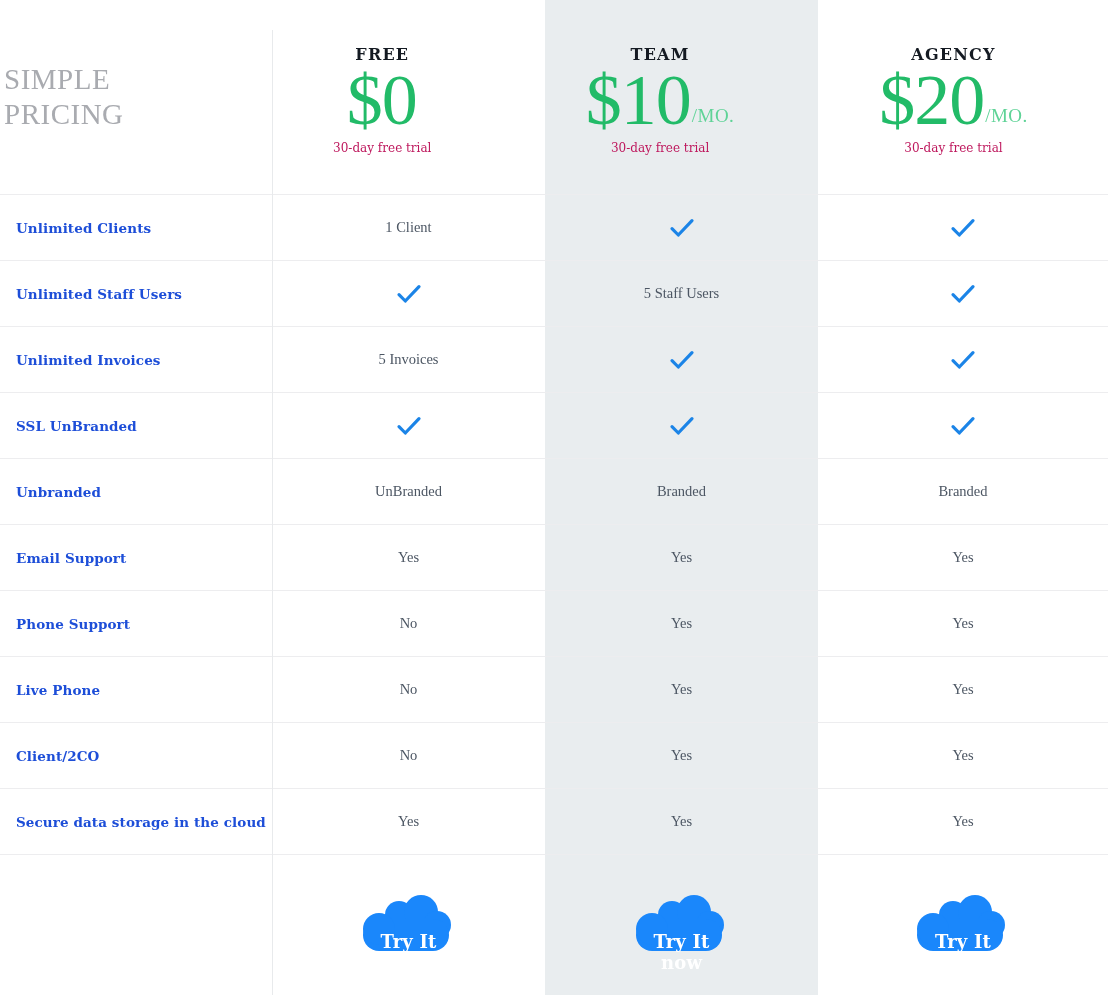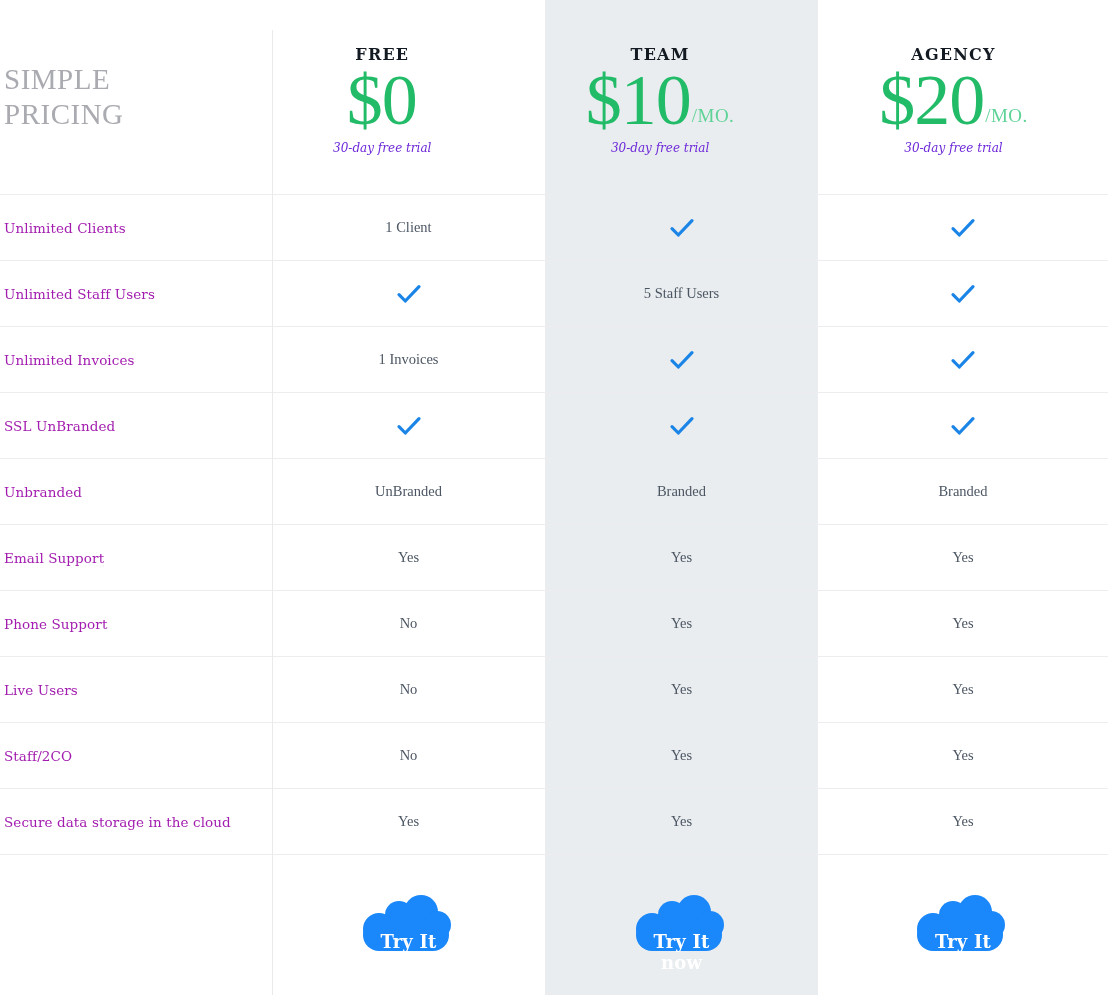--- a/index.html
+++ b/index.html
@@ -67,25 +67,25 @@
 
   .cell {
     display: flex;
     align-items: center;
     justify-content: center;
     position: relative;
   }
   .cell-label {
     width: 272px;
     justify-content: flex-start;
-    padding-left: 4px;
+    padding-left: 16px;
     font-family: "DejaVu Serif", "Liberation Serif", serif;
-    font-weight: 400;
+    font-weight: 700;
     font-size: 13.5px;
-    color: #a21caf;
+    color: #1d4ed8;
     letter-spacing: 0.1px;
   }
   .cell-plan {
     width: 273px;
     font-family: "Liberation Serif", "DejaVu Serif", serif;
     font-size: 14.5px;
     color: #4c5663;
   }
   .cell-plan.last { width: 290px; }
 
@@ -143,22 +143,21 @@
     font-family: "Liberation Serif", "DejaVu Serif", serif;
     font-size: 19px;
     color: #5fd397;
     letter-spacing: 0.5px;
     padding-bottom: 10px;
     margin-left: 1px;
   }
   .plan-trial {
     font-family: "DejaVu Serif", "Liberation Serif", serif;
     font-size: 12px;
-    color: #6d28d9;
-    font-style: italic;
+    color: #be185d;
   }
 
   
   .check-icon {
     display: block;
     width: 26px;
     height: 26px;
   }
   .check-icon svg { display: block; }
 
@@ -279,21 +278,21 @@
           <div class="cell cell-plan last">
             <span class="check-icon">
               <svg width="26" height="26" viewBox="0 0 26 26">
                 <path d="M3 13.6 L9.3 20 L23 5.6" fill="none" stroke="#1b84e7" stroke-width="3.2" stroke-linecap="round" stroke-linejoin="round"></path>
               </svg>
             </span>
           </div>
         </div>
         <div class="row feature-row">
           <div class="cell cell-label">Unlimited Invoices</div>
-          <div class="cell cell-plan">1 Invoices</div>
+          <div class="cell cell-plan">5 Invoices</div>
           <div class="cell cell-plan">
             <span class="check-icon">
               <svg width="26" height="26" viewBox="0 0 26 26">
                 <path d="M3 13.6 L9.3 20 L23 5.6" fill="none" stroke="#1b84e7" stroke-width="3.2" stroke-linecap="round" stroke-linejoin="round"></path>
               </svg>
             </span>
           </div>
           <div class="cell cell-plan last">
             <span class="check-icon">
               <svg width="26" height="26" viewBox="0 0 26 26">
@@ -338,27 +337,27 @@
           <div class="cell cell-plan">Yes</div>
           <div class="cell cell-plan last">Yes</div>
         </div>
         <div class="row feature-row">
           <div class="cell cell-label">Phone Support</div>
           <div class="cell cell-plan">No</div>
           <div class="cell cell-plan">Yes</div>
           <div class="cell cell-plan last">Yes</div>
         </div>
         <div class="row feature-row">
-          <div class="cell cell-label">Live Users</div>
+          <div class="cell cell-label">Live Phone</div>
           <div class="cell cell-plan">No</div>
           <div class="cell cell-plan">Yes</div>
           <div class="cell cell-plan last">Yes</div>
         </div>
         <div class="row feature-row">
-          <div class="cell cell-label">Staff/2CO</div>
+          <div class="cell cell-label">Client/2CO</div>
           <div class="cell cell-plan">No</div>
           <div class="cell cell-plan">Yes</div>
           <div class="cell cell-plan last">Yes</div>
         </div>
         <div class="row feature-row">
           <div class="cell cell-label">Secure data storage in the cloud</div>
           <div class="cell cell-plan">Yes</div>
           <div class="cell cell-plan">Yes</div>
           <div class="cell cell-plan last">Yes</div>
         </div>

